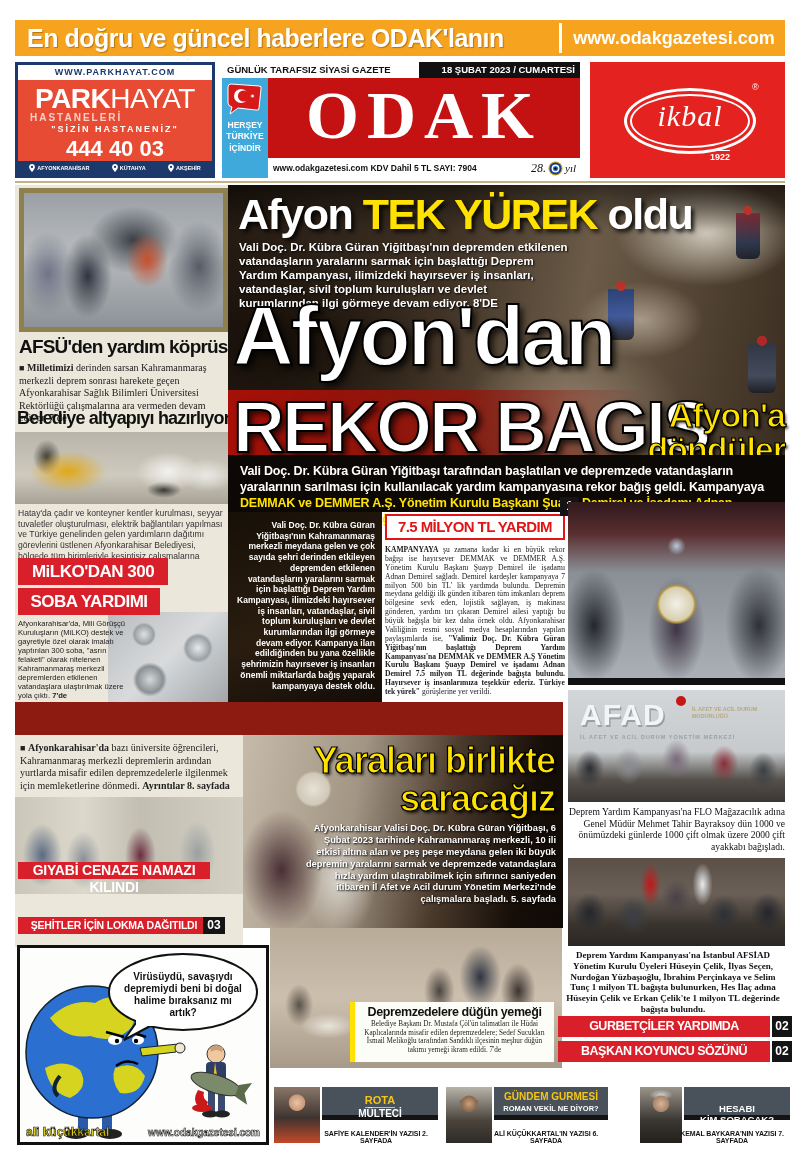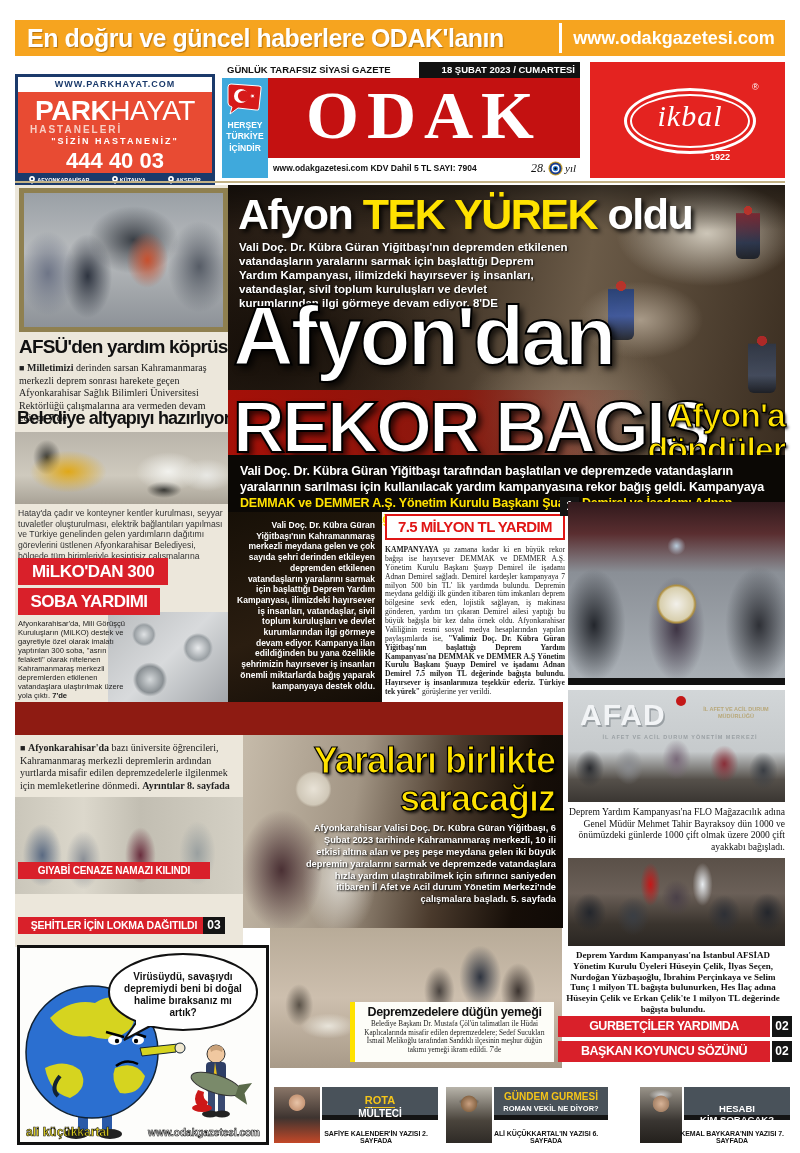--- a/index.html
+++ b/index.html
@@ -1,40 +1,40 @@
 <!DOCTYPE html>
 <html><head>
 <meta charset="utf-8">
 <style>
   html,body{margin:0;padding:0;background:#fff;}
   #page{position:relative;width:800px;height:1153px;background:#fff;overflow:hidden;
         font-family:"Liberation Sans",sans-serif;-webkit-font-smoothing:antialiased;}
   .ab{position:absolute;}
-  .photo{position:absolute;overflow:hidden;text-align:center;}
+  .photo{position:absolute;overflow:hidden;}
   .serif{font-family:"Liberation Serif",serif;}
   .w{color:#fff;} .y{color:#ffe200;}
   .stroke{-webkit-text-stroke:2px #000;text-shadow:4px 4px 6px rgba(0,0,0,.75);}
   .stroke-sm{-webkit-text-stroke:1.2px #000;text-shadow:2px 2px 3px rgba(0,0,0,.8);}
   .redbar{background:#d9202a;color:#fff;font-weight:900;text-align:center;}
   .blackbadge{background:#141414;color:#fff;font-weight:900;text-align:center;}
   .colbox{background:#49525a;border-bottom:5px solid #141414;text-align:center;}
   .byline{font-weight:900;color:#141414;font-size:7px;letter-spacing:-0.1px;text-align:center;}
 </style>
 </head>
 <body>
 
 <div id="page">
 
   <div class="ab" style="left:15px;top:20px;width:770px;height:36px;background:#f6a41f;">
     <div class="ab w" style="left:12px;top:0;width:525px;height:36px;line-height:36px;font-size:25px;font-weight:900;letter-spacing:-0.5px;text-shadow:1px 1px 1px rgba(120,70,0,.5);white-space:nowrap;">En doğru ve güncel haberlere ODAK'lanın</div>
     <div class="ab" style="left:544px;top:3px;width:3px;height:30px;background:#fff;"></div>
     <div class="ab w" style="left:552px;top:0;width:214px;height:36px;line-height:36px;font-size:18px;font-weight:900;text-align:center;white-space:nowrap;">www.odakgazetesi.com</div>
   </div>
 
-  <div class="ab" style="left:15px;top:62px;width:200px;height:116px;background:#e84b33;border:3px solid #1b3a6b;box-sizing:border-box;margin-top:12px;">
+  <div class="ab" style="left:15px;top:62px;width:200px;height:116px;background:#e84b33;border:3px solid #1b3a6b;box-sizing:border-box;">
     <div class="ab" style="left:0;top:0;width:194px;height:15px;background:#fff;color:#1b3a6b;font-size:9px;font-weight:900;letter-spacing:1px;text-align:center;line-height:15px;">WWW.PARKHAYAT.COM</div>
     <div class="ab" style="left:0;top:18px;width:194px;text-align:center;color:#fff;font-size:28px;letter-spacing:-0.5px;white-space:nowrap;">
       <span style="font-weight:900;">PARK</span><span style="font-weight:400;">HAYAT</span>
     </div>
     <div class="ab" style="left:12px;top:47px;width:176px;text-align:left;color:#f8cfc5;font-size:10px;font-weight:700;letter-spacing:2px;">HASTANELERİ</div>
     <div class="ab w" style="left:0;top:59px;width:194px;text-align:center;font-size:9px;font-weight:700;letter-spacing:2px;">"SİZİN HASTANENİZ"</div>
     <div class="ab w" style="left:0;top:71px;width:194px;text-align:center;font-size:22px;font-weight:900;">444 40 03</div>
     <div class="ab" style="left:0;top:96px;width:194px;height:14px;background:#1b3a6b;display:flex;justify-content:space-around;align-items:center;">
       <span style="display:flex;align-items:center;gap:2px;">
           <svg width="6" height="8" viewBox="0 0 8 11">
@@ -195,21 +195,21 @@
     <b>Afyonkarahisar'da</b><span> bazı üniversite öğrencileri, Kahramanmaraş merkezli depremlerin ardından yurtlarda misafir edilen depremzedelerle ilgilenmek için memleketlerine dönmedi. </span><b>Ayrıntılar 8. sayfada</b>
   </div>
   <div class="photo" style="left:15px;top:797px;width:228px;height:97px;
               background:
               radial-gradient(ellipse 28px 45px at 12% 60%, #5a6a82 0%, transparent 70%),
               radial-gradient(ellipse 25px 42px at 30% 65%, #8a8f96 0%, transparent 70%),
               radial-gradient(ellipse 22px 40px at 55% 60%, #6a2e3e 0%, transparent 70%),
               radial-gradient(ellipse 26px 46px at 80% 58%, #9aa0a0 0%, transparent 70%),
               linear-gradient(90deg,#cac6ba 0%,#dcd8cc 30%,#c2beb2 55%,#d4d0c4 100%);"></div>
 
-  <div class="ab redbar" style="left:18px;top:862px;width:192px;height:17px;font-size:10px;line-height:17px;letter-spacing:-0.2px;">GIYABİ CENAZE NAMAZI KILINDI</div>
+  <div class="ab redbar" style="left:18px;top:862px;width:192px;height:17px;font-size:14px;line-height:17px;letter-spacing:-0.2px;">GIYABİ CENAZE NAMAZI KILINDI</div>
   <div class="ab redbar" style="left:18px;top:917px;width:192px;height:17px;font-size:10.5px;line-height:17px;letter-spacing:-0.2px;">ŞEHİTLER İÇİN LOKMA DAĞITILDI</div>
   <div class="ab blackbadge" style="left:203px;top:917px;width:22px;height:17px;font-size:12px;line-height:17px;">03</div>
 
   <div class="ab" style="left:17px;top:945px;width:252px;height:200px;background:#fdfdfb;border:3px solid #111;box-sizing:border-box;">
     <svg width="246" height="194" viewBox="0 0 246 194">
 
       <rect x="58" y="168" width="10" height="16" fill="#2a5aa8"></rect>
         <rect x="82" y="168" width="10" height="16" fill="#2a5aa8"></rect>
       <ellipse cx="56" cy="186" rx="12" ry="5" fill="#222"></ellipse>
         <ellipse cx="90" cy="186" rx="12" ry="5" fill="#222"></ellipse>

